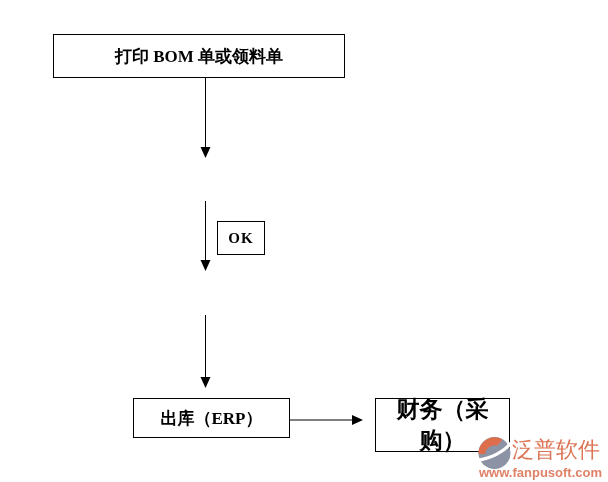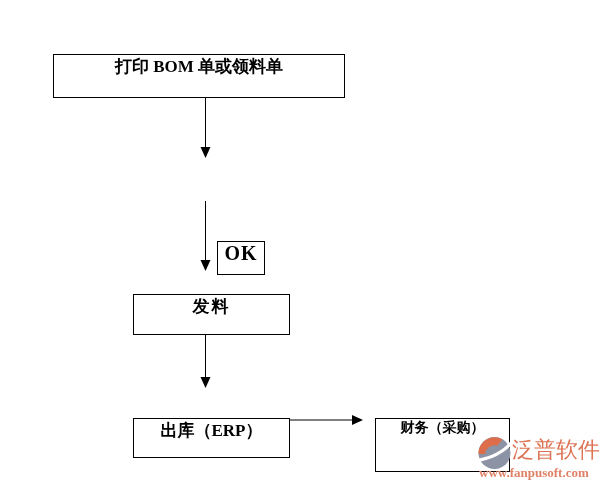--- a/index.html
+++ b/index.html
@@ -11,45 +11,45 @@
   body{
     width:608px;height:482px;background:var(--background);
     font-family:"Liberation Serif","DejaVu Serif",serif;
     overflow:hidden;position:relative;
   }
   .canvas{position:absolute;left:0;top:0;width:608px;height:482px;}
   .connectors{position:absolute;left:0;top:0;width:608px;height:482px;color:var(--line);}
   .node{
     position:absolute;box-sizing:border-box;
     border:1px solid var(--box-border);background:var(--box-bg);
-    display:flex;align-items:flex-start;justify-content:center;
-    color:var(--text);font-weight:bold;text-align:center;margin-top:20px;
+    display:flex;align-items:center;justify-content:center;
+    color:var(--text);font-weight:bold;text-align:center;
   }
   .node-print   {left:53px; top:34px;  width:292px;height:44px;font-size:17px;}
   .node-prepare {left:133px;top:158px; width:157px;height:43px;font-size:17px;letter-spacing:2px;}
-  .node-ok      {left:217px;top:221px; width:48px; height:34px;font-size:20px;letter-spacing:1px;}
+  .node-ok      {left:217px;top:221px; width:48px; height:34px;font-size:15px;letter-spacing:1px;}
   .node-issue   {left:133px;top:274px; width:157px;height:41px;font-size:17px;letter-spacing:2px;}
   .node-outbound{left:133px;top:398px; width:157px;height:40px;font-size:17px;}
-  .node-finance {left:375px;top:398px; width:135px;height:54px;font-size:14px;}
+  .node-finance {left:375px;top:398px; width:135px;height:54px;font-size:23px;}
   .watermark{
     position:absolute;left:476px;top:434px;width:132px;height:46px;z-index:5;
     color:var(--brand);
   }
   .watermark .mark{position:absolute;left:0;top:2px;width:37px;height:34px;}
   .watermark .brand{
     position:absolute;left:36px;top:0px;width:96px;height:32px;
     font-size:22px;line-height:32px;font-weight:normal;letter-spacing:0px;
     white-space:nowrap;color:var(--brand);
     font-family:"Liberation Serif","DejaVu Serif",serif;
   }
   .watermark .url{
     position:absolute;left:3px;top:31px;width:129px;height:15px;
     font-size:13px;line-height:15px;font-weight:bold;white-space:nowrap;
     color:var(--brand-url);
-    font-family:Liberation Serif, serif;
+    font-family:Liberation Sans, sans-serif;
   }
 </style>
 </head>
 <body>
 
 <div class="canvas">
 
   <svg class="connectors" width="608" height="482" viewBox="0 0 608 482" xmlns="http://www.w3.org/2000/svg">
     <g>
       <line x1="205.5" y1="78" x2="205.5" y2="148" stroke="currentColor" stroke-width="1"></line>
@@ -71,23 +71,20 @@
 
   <div class="node node-print">
     <span>打印 BOM 单或领料单</span>
   </div>
 
 
   <div class="node node-ok">
     <span>OK</span>
   </div>
 
-  <div class="node node-issue">
-    <span>发料</span>
-  </div>
 
   <div class="node node-outbound">
     <span>出库（ERP）</span>
   </div>
 
   <div class="node node-finance">
     <span>财务（采购）</span>
   </div>
 
   <div class="watermark">

